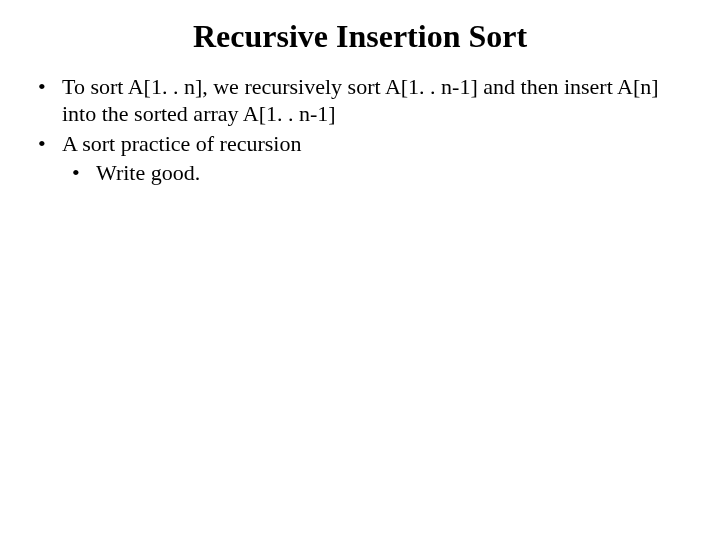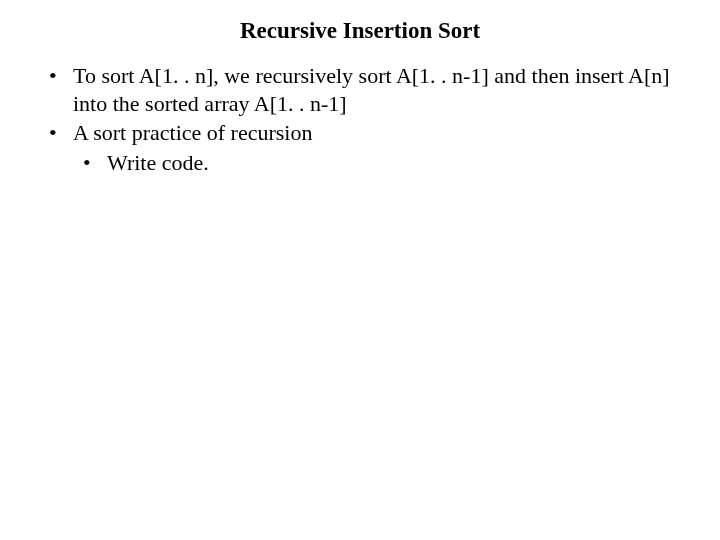--- a/index.html
+++ b/index.html
@@ -11,28 +11,28 @@
     font-family: "Times New Roman", Times, serif;
     color: #000000;
   }
   .slide {
     width: 720px;
     height: 540px;
     box-sizing: border-box;
     padding: 18px 28px 0 28px;
   }
   .title {
-    font-size: 23px;
+    font-size: 32px;
     font-weight: bold;
     text-align: center;
     margin: 0 0 18px 0;
     line-height: 1.15;
   }
   ul.lvl1 {
-    margin: 11px;
+    margin: 0;
     padding: 0 0 0 10px;
     list-style: none;
     font-size: 22px;
     line-height: 1.25;
   }
   ul.lvl1 > li {
     position: relative;
     padding-left: 24px;
     margin-bottom: 2px;
   }
@@ -67,18 +67,18 @@
   <h1 class="title">Recursive Insertion Sort</h1>
 
   <ul class="lvl1">
     <li>
       <span>To sort A[1. . n], we recursively sort A[1. . n-1] and then insert A[n] into the sorted array A[1. . n-1]</span>
     </li>
     <li>
       <span>A sort practice of recursion</span>
       <ul class="lvl2">
         <li>
-          <span>Write code.</span>
+          <span>Write good.</span>
         </li>
       </ul>
     </li>
   </ul>
 </div>
 
 </body></html>

